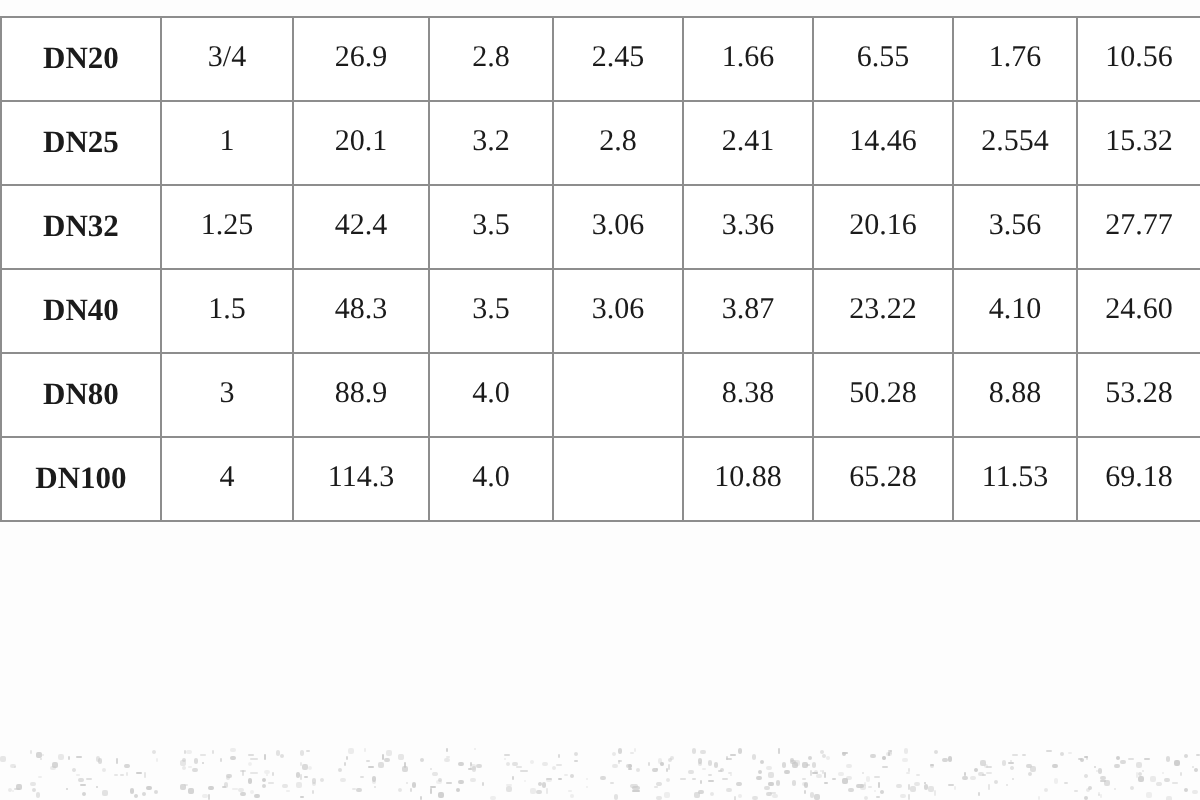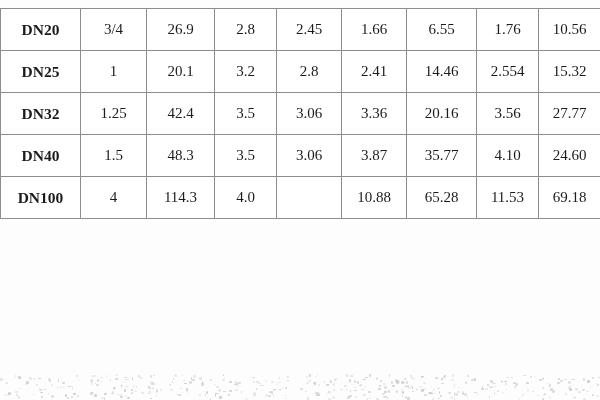--- a/index.html
+++ b/index.html
@@ -137,23 +137,34 @@
         <td>3.56</td>
         <td>27.77</td>
       </tr>
       <tr>
         <td class="dn">DN40</td>
         <td>1.5</td>
         <td>48.3</td>
         <td>3.5</td>
         <td>3.06</td>
         <td>3.87</td>
-        <td>35.77</td>
+        <td>23.22</td>
         <td>4.10</td>
         <td>24.60</td>
+      </tr>
+      <tr>
+        <td class="dn">DN80</td>
+        <td>3</td>
+        <td>88.9</td>
+        <td>4.0</td>
+        <td></td>
+        <td>8.38</td>
+        <td>50.28</td>
+        <td>8.88</td>
+        <td>53.28</td>
       </tr>
       <tr class="cut-row">
         <td class="dn">DN100</td>
         <td>4</td>
         <td>114.3</td>
         <td>4.0</td>
         <td></td>
         <td>10.88</td>
         <td>65.28</td>
         <td>11.53</td>

